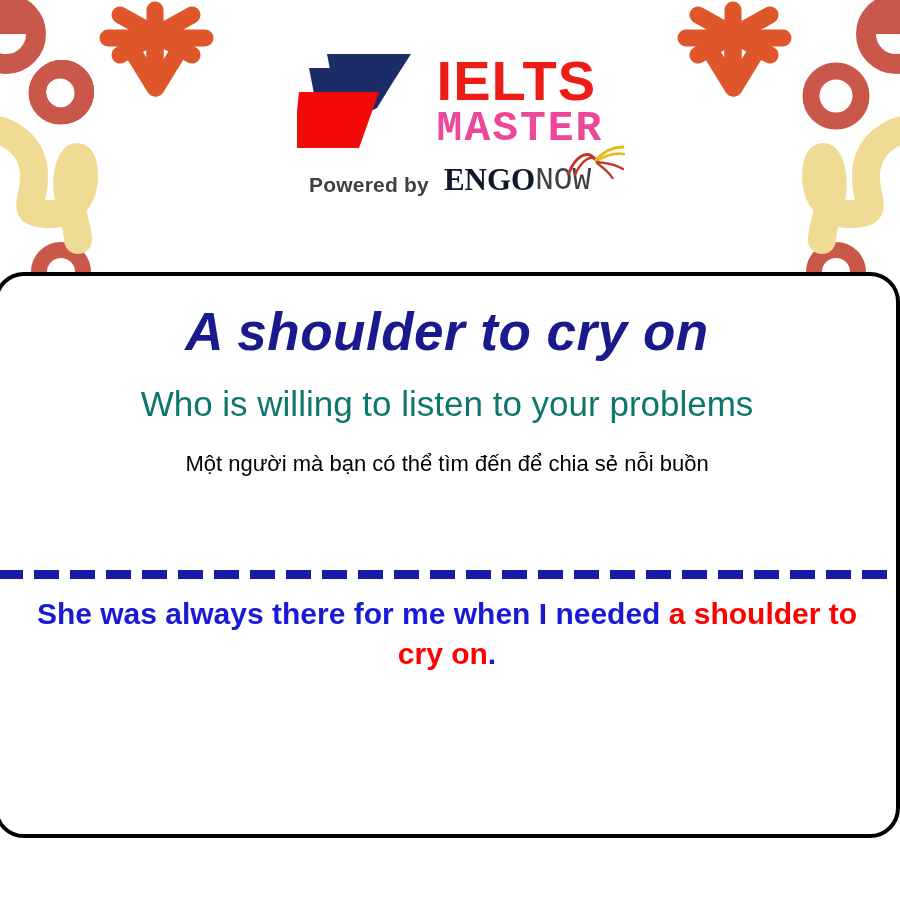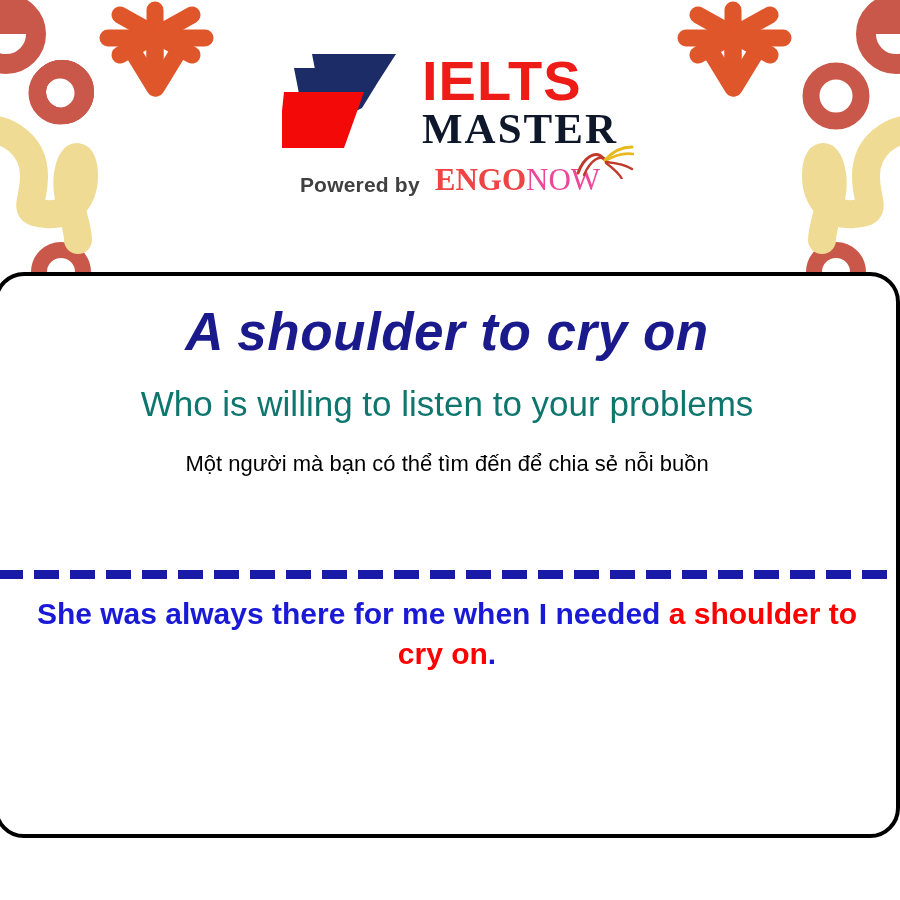--- a/index.html
+++ b/index.html
@@ -54,51 +54,51 @@
     font-size: 56px;
     font-weight: 700;
     letter-spacing: 1px;
     color: #ED1C16;
     font-family: "Liberation Sans", sans-serif;
   }
   .logo-master {
     font-size: 43px;
     font-weight: 700;
     letter-spacing: 2px;
-    color: #0f172a;
-    font-family: Liberation Serif, serif;
+    color: #ec4899;
+    font-family: Liberation Mono, monospace;
   }
   .powered-row {
     display: flex;
     align-items: flex-end;
     justify-content: center;
     margin-top: 10px;
     position: relative;
   }
   .powered-by {
     font-size: 21px;
     font-weight: 600;
     color: #404040;
     letter-spacing: 0.2px;
     font-family: "Liberation Sans", sans-serif;
     padding-bottom: 1px;
   }
   .engo {
     font-family: "Liberation Serif", serif;
     font-size: 31px;
     font-weight: 700;
-    color: #ef4444;
+    color: #0f172a;
     letter-spacing: 0px;
     margin-left: 15px;
   }
   .now {
-    font-family: Liberation Serif, serif;
+    font-family: Liberation Mono, monospace;
     font-size: 31px;
     font-weight: 400;
-    color: #ec4899;
+    color: #404040;
     letter-spacing: 0px;
   }
   .swoosh {
     position: absolute;
     right: -34px;
     top: -17px;
     width: 60px;
     height: 34px;
   }
 

